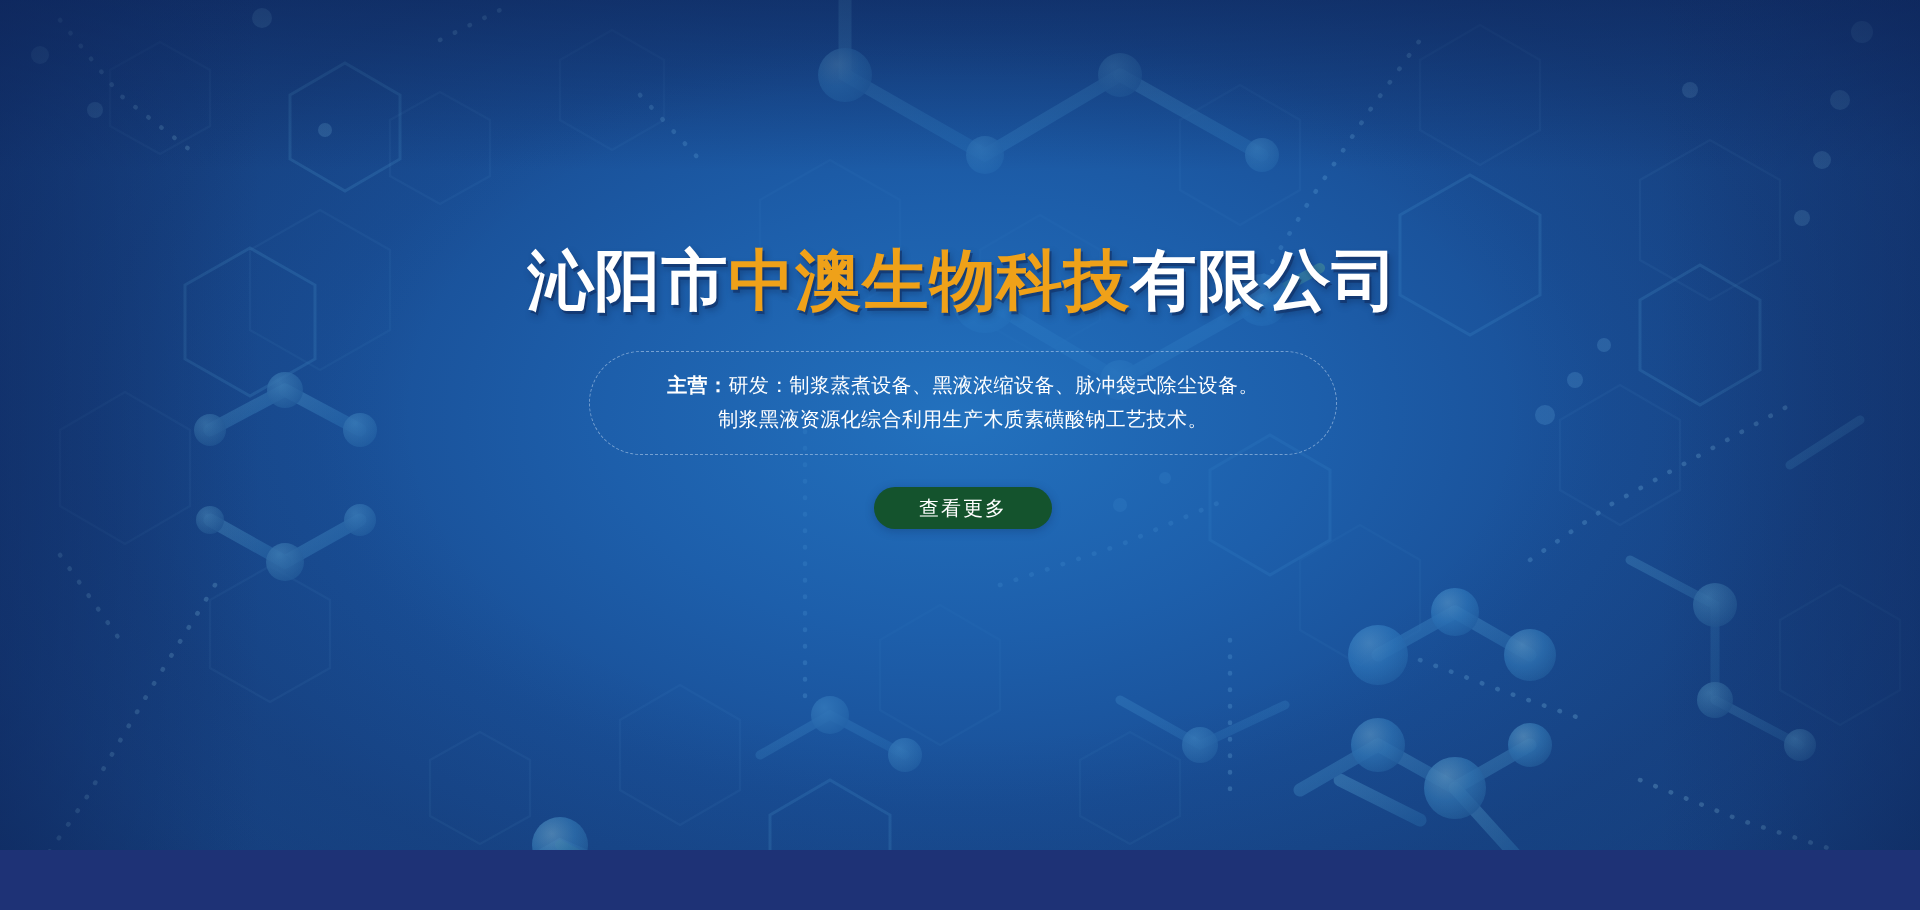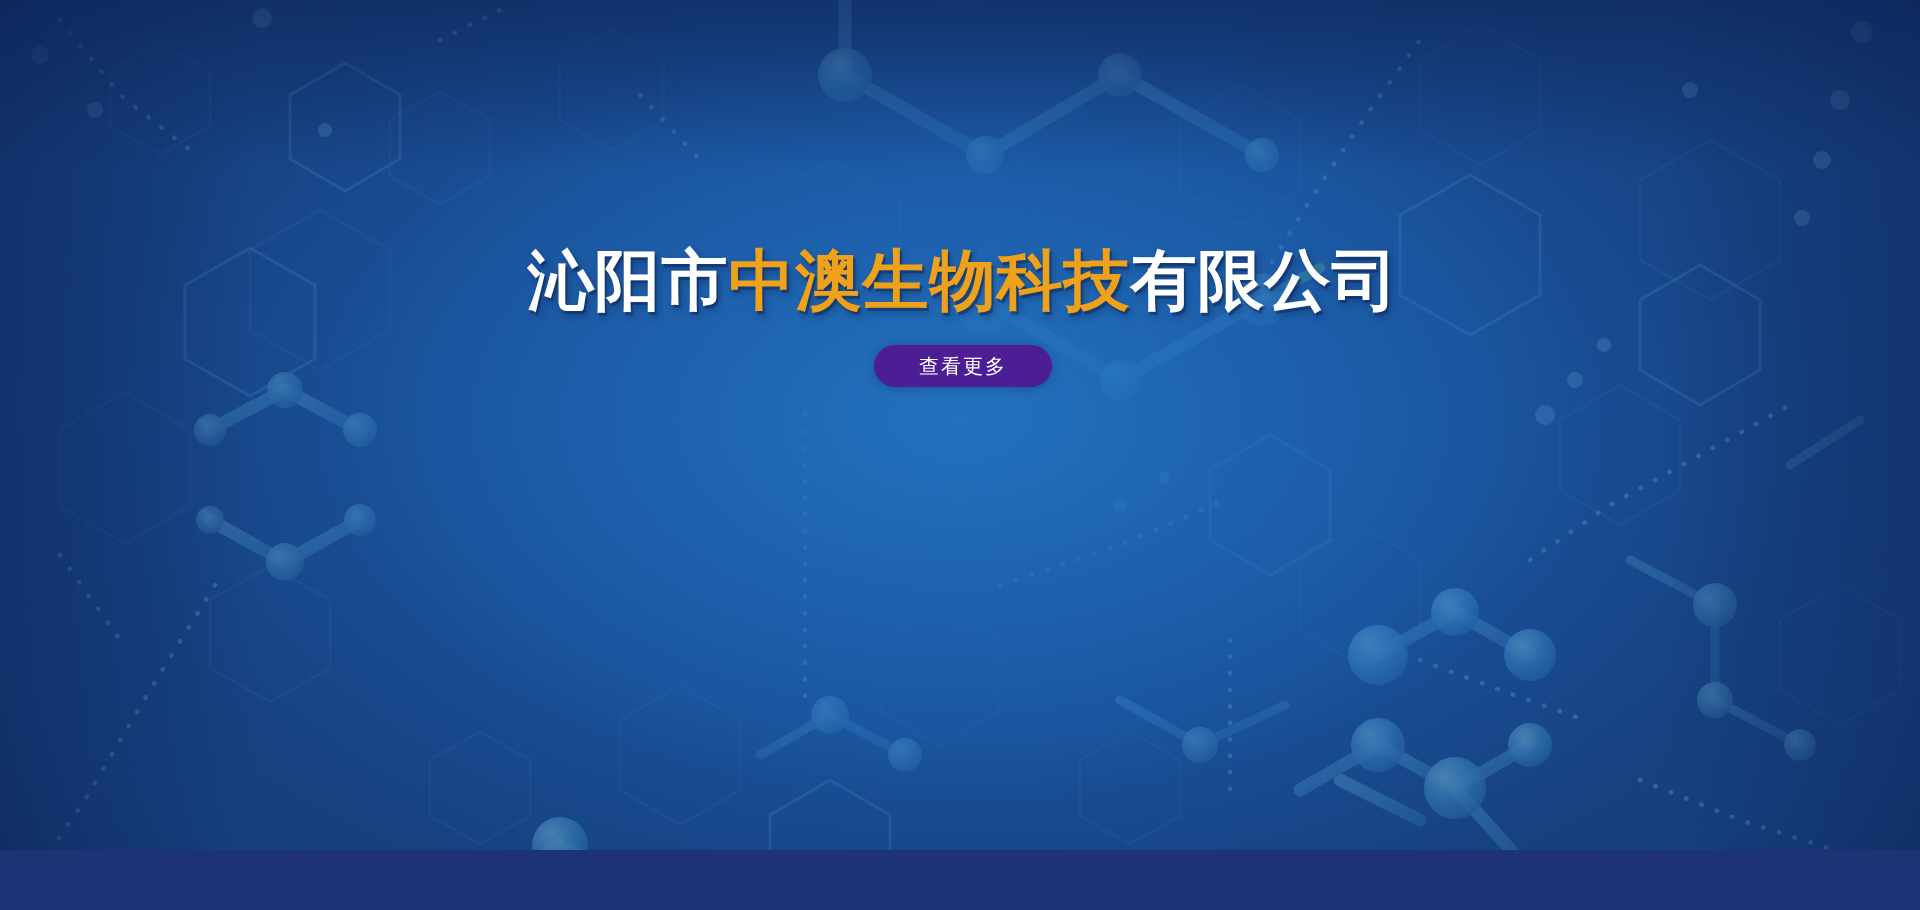--- a/index.html
+++ b/index.html
@@ -98,21 +98,21 @@
     letter-spacing:0.4px;
     white-space:nowrap;
   }
   .tagline-line .lead { font-weight:bold; }
 
   .cta {
     margin-top:32px;
     width:178px; height:42px;
     border:none;
     border-radius:21px;
-    background:#4c1d95;
+    background:#14532d;
     color:#ffffff;
     font-family:"Liberation Sans", sans-serif;
     font-size:20px;
     letter-spacing:2px;
     cursor:pointer;
     box-shadow:0 2px 10px rgba(9,30,72,0.28);
   }
 
   .footer-strip {
     position:absolute;
@@ -295,18 +295,24 @@
   <div class="bg-topshade"></div>
   <div class="bg-leftshade"></div>
   <div class="bg-rightshade"></div>
 
   <div class="content">
 
     <h1 class="title">
       <span>沁阳市</span><span class="hl">中澳生物科技</span><span>有限公司</span>
     </h1>
 
+    <div class="tagline-box">
+      <div class="tagline-line">
+        <span class="lead">主营：</span><span>研发：制浆蒸煮设备、黑液浓缩设备、脉冲袋式除尘设备。</span>
+      </div>
+      <div class="tagline-line">制浆黑液资源化综合利用生产木质素磺酸钠工艺技术。</div>
+    </div>
 
     <button class="cta">查看更多</button>
   </div>
 
   <div class="footer-strip"></div>
 </div>
 
 </body></html>

